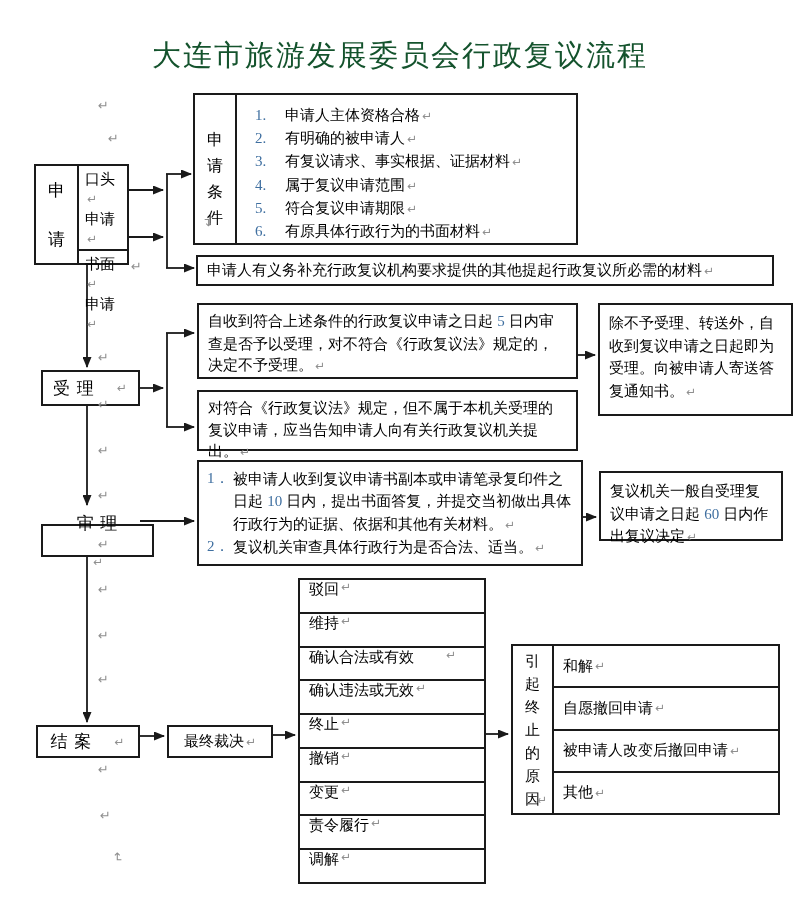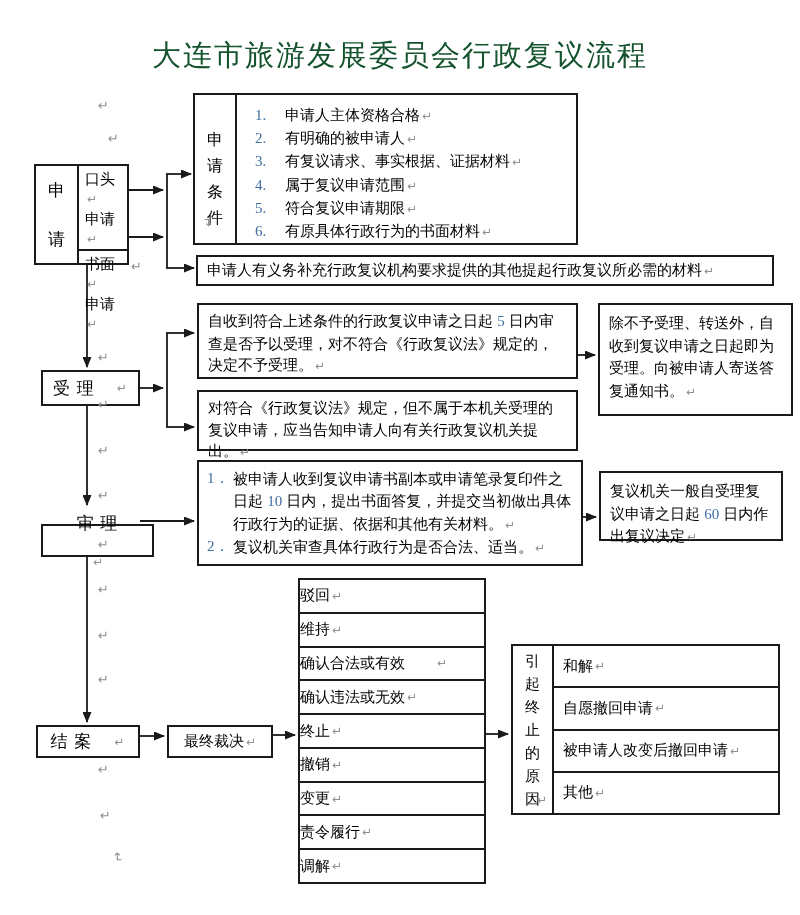--- a/index.html
+++ b/index.html
@@ -40,21 +40,21 @@
   #review-stage{left:41px;top:524px;width:113px;height:33px;flex-direction:column;}
   #review-box{left:197px;top:460px;width:386px;height:106px;padding:6px 8px;}
   .num-item{display:flex;font-size:15px;line-height:21.8px;}
   .num-item .inum{width:26px;flex:none;}
   .num-item .itext{flex:1;}
   #review-side{left:599px;top:471px;width:184px;height:70px;padding:7px 9px;line-height:22.5px;}
   #closing-stage{left:36px;top:725px;width:104px;height:33px;}
   #final-box{left:167px;top:725px;width:106px;height:33px;display:flex;align-items:center;justify-content:center;font-size:15px;}
   
   #outcomes-list{left:298px;top:578px;width:188px;height:306px;display:flex;flex-direction:column;}
-  .outcome-row{flex:1;display:flex;align-items:center;font-size:15px;}
+  .outcome-row{flex:1;display:flex;align-items:flex-start;padding-left:9px;font-size:15px;}
   .outcome-row + .outcome-row{border-top:2px solid #1a1a1a;}
   .outcome-row.wide-pilcrow .pilcrow{margin-left:32px;}
   
   #termination-table{left:511px;top:644px;width:269px;height:171px;display:flex;}
   #termination-header{width:39px;border-right:2px solid #1a1a1a;position:relative;}
   #termination-header .vcell{font-size:15px;line-height:23px;margin:3px auto 0;text-align:center;}
   #termination-reasons{flex:1;display:flex;flex-direction:column;}
   .reason-row{flex:1;display:flex;align-items:center;padding-left:9px;font-size:15px;}
   .reason-row + .reason-row{border-top:2px solid #1a1a1a;}
   #connectors{left:0;top:0;width:800px;height:915px;pointer-events:none;}

